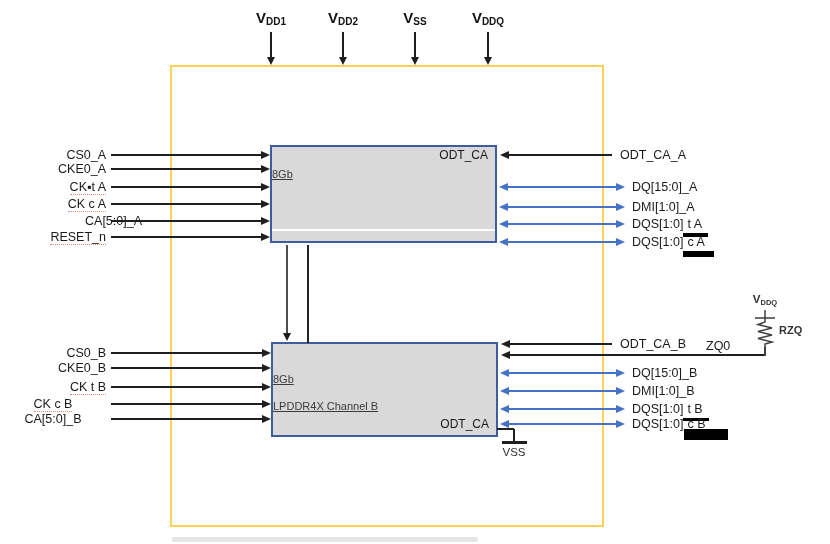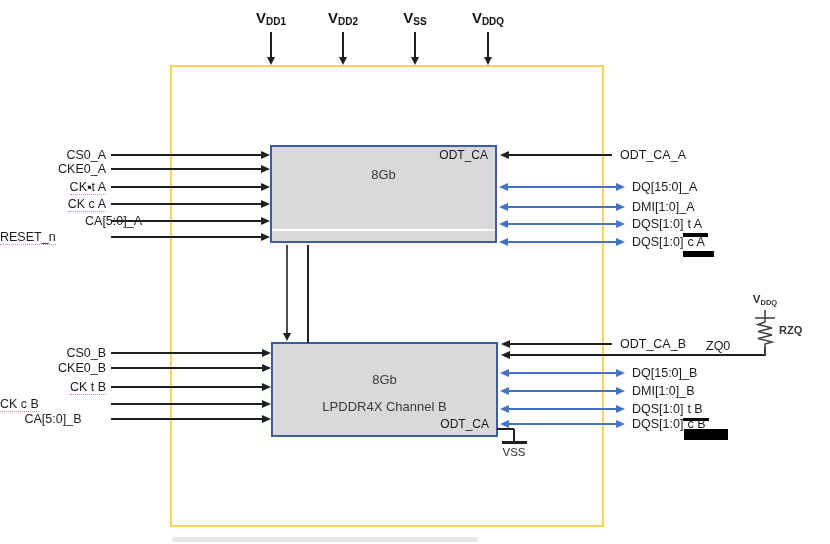--- a/index.html
+++ b/index.html
@@ -10,21 +10,21 @@
   #stage > div, #stage span{box-sizing:border-box;}
   .pkg{
     position:absolute;left:170px;top:65px;width:434px;height:462px;
     border:2px solid #FFD052;background:transparent;
   }
   .block{
     position:absolute;background:#D9D9D9;border:2px solid #3D5DA0;
   }
   #blockA{left:270px;top:145px;width:227px;height:98px;}
   #blockB{left:271px;top:342px;width:227px;height:95px;}
-  .block-title{position:absolute;left:0;right:0;text-align:center;font-size:13px;line-height:27px;color:#3b3b3b;}
+  .block-title{position:absolute;left:0;right:0;text-align:left;font-size:11px;line-height:27px;color:#3b3b3b;text-decoration:underline;}
   #blockA .block-title{top:14px;}
   #blockB .block-title{top:22px;}
   .corner-label{position:absolute;font-size:12px;color:#1a1a1a;line-height:15px;}
   .corner-tr{right:7px;top:1px;}
   .corner-br{right:7px;bottom:3px;}
   .split-line{position:absolute;left:0;right:0;top:82px;height:2px;background:#fff;}
   .sig-label{position:absolute;font-size:12.5px;line-height:18px;white-space:nowrap;}
   .sub{font-size:10px;vertical-align:-2px;}
   .sub2{font-size:7.5px;vertical-align:-2px;}
   .squiggle{border-bottom:1px dotted #e08a8a;}
@@ -98,21 +98,21 @@
     <div style="position: absolute; width: 0px; height: 0px; left: 261px; top: 164.5px; border-top: 4.5px solid transparent; border-bottom: 4.5px solid transparent; border-left: 9px solid rgb(31, 31, 31);"></div>
     <div class="sig-label" style="position: absolute; left: 0px; top: 178px; width: 106px; text-align: right;"><span class="squiggle">CK▪t A</span></div>
     <div style="position: absolute; left: 111px; top: 186.3px; width: 150px; height: 1.4px; background: rgb(31, 31, 31);"></div>
     <div style="position: absolute; width: 0px; height: 0px; left: 261px; top: 182.5px; border-top: 4.5px solid transparent; border-bottom: 4.5px solid transparent; border-left: 9px solid rgb(31, 31, 31);"></div>
     <div class="sig-label" style="position: absolute; left: 0px; top: 195px; width: 106px; text-align: right;"><span class="squiggle">CK c A</span></div>
     <div style="position: absolute; left: 111px; top: 203.3px; width: 150px; height: 1.4px; background: rgb(31, 31, 31);"></div>
     <div style="position: absolute; width: 0px; height: 0px; left: 261px; top: 199.5px; border-top: 4.5px solid transparent; border-bottom: 4.5px solid transparent; border-left: 9px solid rgb(31, 31, 31);"></div>
     <div class="sig-label" style="position: absolute; left: 0px; top: 212px; width: 106px; text-align: right; margin-left: 36px;"><span>CA[5:0]_A</span></div>
     <div style="position: absolute; left: 111px; top: 220.3px; width: 150px; height: 1.4px; background: rgb(31, 31, 31);"></div>
     <div style="position: absolute; width: 0px; height: 0px; left: 261px; top: 216.5px; border-top: 4.5px solid transparent; border-bottom: 4.5px solid transparent; border-left: 9px solid rgb(31, 31, 31);"></div>
-    <div class="sig-label" style="position: absolute; left: 0px; top: 228px; width: 106px; "><span class="squiggle">RESET_n</span></div>
+    <div class="sig-label" style="position: absolute; left: 0px; top: 228px; width: 106px; text-align: right;"><span class="squiggle">RESET_n</span></div>
     <div style="position: absolute; left: 111px; top: 236.3px; width: 150px; height: 1.4px; background: rgb(31, 31, 31);"></div>
     <div style="position: absolute; width: 0px; height: 0px; left: 261px; top: 232.5px; border-top: 4.5px solid transparent; border-bottom: 4.5px solid transparent; border-left: 9px solid rgb(31, 31, 31);"></div>
     <div style="position: absolute; left: 509px; top: 154.3px; width: 103px; height: 1.4px; background: rgb(31, 31, 31);"></div>
     <div style="position: absolute; width: 0px; height: 0px; left: 500px; top: 150.5px; border-top: 4.5px solid transparent; border-bottom: 4.5px solid transparent; border-right: 9px solid rgb(31, 31, 31);"></div>
     <div class="sig-label" style="position: absolute; left: 620px; top: 146px; text-align: left;"><span>ODT_CA_A</span></div>
     <div style="position: absolute; width: 0px; height: 0px; left: 499px; top: 182.5px; border-top: 4.5px solid transparent; border-bottom: 4.5px solid transparent; border-right: 9px solid rgb(68, 114, 196);"></div>
     <div style="position: absolute; left: 508px; top: 186.2px; width: 108px; height: 1.6px; background: rgb(68, 114, 196);"></div>
     <div style="position: absolute; width: 0px; height: 0px; left: 616px; top: 182.5px; border-top: 4.5px solid transparent; border-bottom: 4.5px solid transparent; border-left: 9px solid rgb(68, 114, 196);"></div>
     <div class="sig-label" style="position: absolute; left: 632px; top: 178px; white-space: nowrap;"><span>DQ[15:0]_A</span></div>
     <div style="position: absolute; width: 0px; height: 0px; left: 499px; top: 202.5px; border-top: 4.5px solid transparent; border-bottom: 4.5px solid transparent; border-right: 9px solid rgb(68, 114, 196);"></div>
@@ -132,21 +132,21 @@
     <div style="position: absolute; left: 307.4px; top: 245px; width: 1.2px; height: 98px; background: rgb(34, 34, 34);"></div>
     <div class="sig-label" style="position: absolute; left: 0px; top: 344px; width: 106px; text-align: right;"><span>CS0_B</span></div>
     <div style="position: absolute; left: 111px; top: 352.3px; width: 151px; height: 1.4px; background: rgb(31, 31, 31);"></div>
     <div style="position: absolute; width: 0px; height: 0px; left: 262px; top: 348.5px; border-top: 4.5px solid transparent; border-bottom: 4.5px solid transparent; border-left: 9px solid rgb(31, 31, 31);"></div>
     <div class="sig-label" style="position: absolute; left: 0px; top: 359px; width: 106px; text-align: right;"><span>CKE0_B</span></div>
     <div style="position: absolute; left: 111px; top: 367.3px; width: 151px; height: 1.4px; background: rgb(31, 31, 31);"></div>
     <div style="position: absolute; width: 0px; height: 0px; left: 262px; top: 363.5px; border-top: 4.5px solid transparent; border-bottom: 4.5px solid transparent; border-left: 9px solid rgb(31, 31, 31);"></div>
     <div class="sig-label" style="position: absolute; left: 0px; top: 378px; width: 106px; text-align: right;"><span class="squiggle">CK t B</span></div>
     <div style="position: absolute; left: 111px; top: 386.3px; width: 151px; height: 1.4px; background: rgb(31, 31, 31);"></div>
     <div style="position: absolute; width: 0px; height: 0px; left: 262px; top: 382.5px; border-top: 4.5px solid transparent; border-bottom: 4.5px solid transparent; border-left: 9px solid rgb(31, 31, 31);"></div>
-    <div class="sig-label" style="position: absolute; left: 0px; top: 395px; width: 106px; text-align: left;"><span class="squiggle">CK c B</span></div>
+    <div class="sig-label" style="position: absolute; left: 0px; top: 395px; width: 106px; text-align: center;"><span class="squiggle">CK c B</span></div>
     <div style="position: absolute; left: 111px; top: 403.3px; width: 151px; height: 1.4px; background: rgb(31, 31, 31);"></div>
     <div style="position: absolute; width: 0px; height: 0px; left: 262px; top: 399.5px; border-top: 4.5px solid transparent; border-bottom: 4.5px solid transparent; border-left: 9px solid rgb(31, 31, 31);"></div>
     <div class="sig-label" style="position: absolute; left: 0px; top: 410px; width: 106px; text-align: center;"><span>CA[5:0]_B</span></div>
     <div style="position: absolute; left: 111px; top: 418.3px; width: 151px; height: 1.4px; background: rgb(31, 31, 31);"></div>
     <div style="position: absolute; width: 0px; height: 0px; left: 262px; top: 414.5px; border-top: 4.5px solid transparent; border-bottom: 4.5px solid transparent; border-left: 9px solid rgb(31, 31, 31);"></div>
     <div style="position: absolute; left: 510px; top: 343.3px; width: 102px; height: 1.4px; background: rgb(31, 31, 31);"></div>
     <div style="position: absolute; width: 0px; height: 0px; left: 501px; top: 339.5px; border-top: 4.5px solid transparent; border-bottom: 4.5px solid transparent; border-right: 9px solid rgb(31, 31, 31);"></div>
     <div class="sig-label" style="position: absolute; left: 620px; top: 335px; text-align: left;"><span>ODT_CA_B</span></div>
     <div style="position: absolute; left: 510px; top: 354.3px; width: 255px; height: 1.4px; background: rgb(31, 31, 31);"></div>
     <div style="position: absolute; width: 0px; height: 0px; left: 501px; top: 350.5px; border-top: 4.5px solid transparent; border-bottom: 4.5px solid transparent; border-right: 9px solid rgb(31, 31, 31);"></div>

